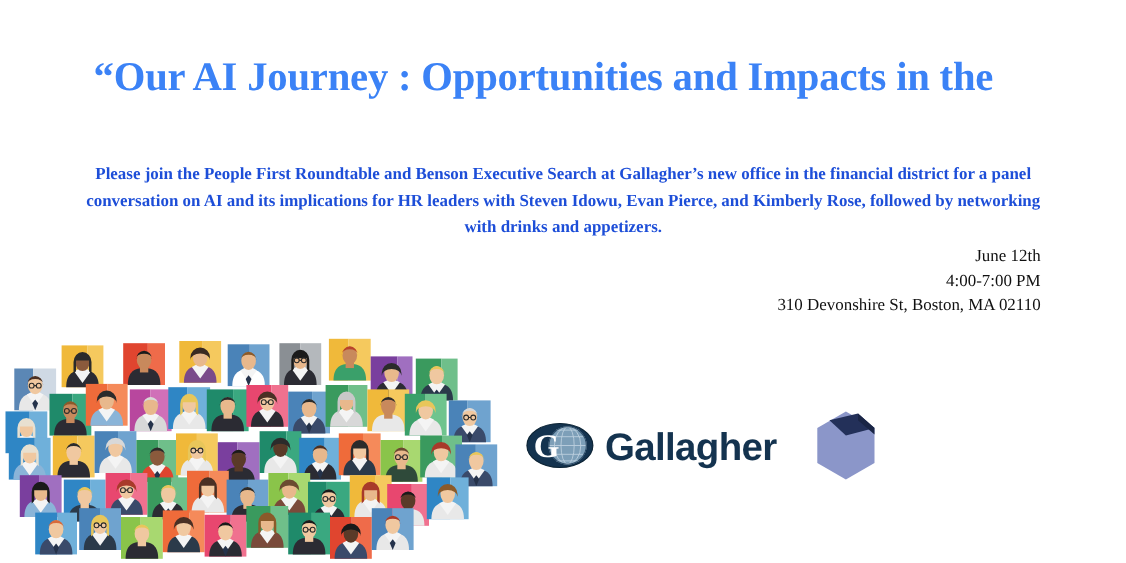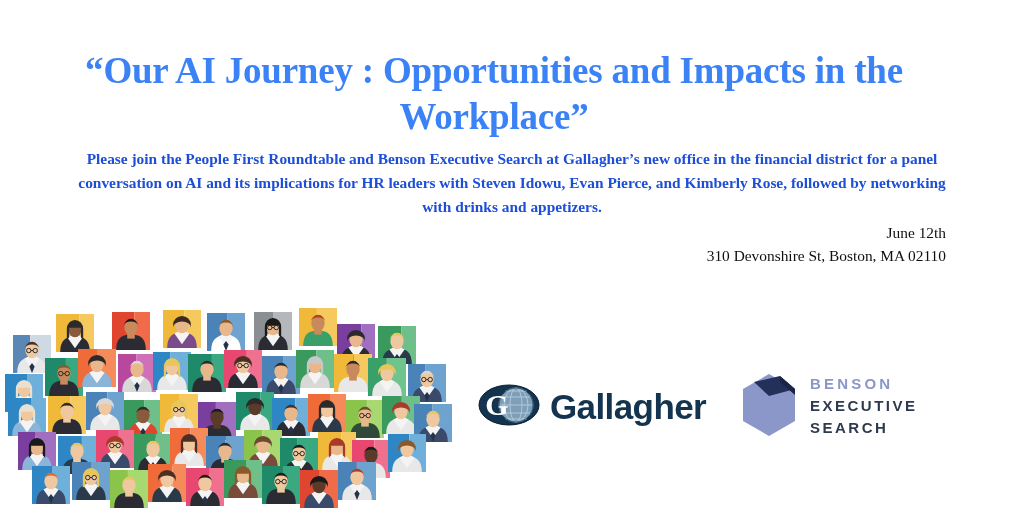--- a/index.html
+++ b/index.html
@@ -119,31 +119,31 @@
     line-height: 22px;
     letter-spacing: 2.5px;
     color: #2e3a4f;
   }
 </style>
 </head>
 <body>
 
 <div class="flyer-title">
   <div>“Our AI Journey : Opportunities and Impacts in the</div>
-  <div>Workplace”</div>
 </div>
 
 <div class="flyer-body">
   <span>Please join the People First Roundtable and Benson Executive Search at Gallagher’s new office in the</span>
   <span>financial district for a panel conversation on AI and its implications for HR leaders with Steven Idowu,</span>
   <span>Evan Pierce, and Kimberly Rose, followed by networking with drinks and appetizers.</span>
 </div>
 
 <div class="flyer-details">
   <div>June 12th</div>
+  <div>4:00-7:00 PM</div>
   <div>310 Devonshire St, Boston, MA 02110</div>
 </div>
 
 <div id="people-mosaic">
     <svg width="460" height="216" viewBox="0 0 460 216">
       <g transform="translate(13,39)">
         <rect x="0" y="0" width="17.1" height="38" fill="#5b87b5"></rect>
         <rect x="17.1" y="0" width="20.9" height="38" fill="#cfd9e4"></rect>
         <path d="M4.18,38 C4.18,25.599999999999998 10.7008,22.599999999999998 19,22.599999999999998 C27.2992,22.599999999999998 33.82,25.599999999999998 33.82,38 Z" fill="#e8e8e8"></path>
         <rect x="15.2" y="19.76" width="7.6000000000000005" height="6.84" fill="#f0c8a0"></rect>
@@ -706,17 +706,13 @@
   </svg>
   <div class="gallagher-word">Gallagher</div>
 </div>
 
 <div class="benson-logo">
   <svg class="benson-mark" viewBox="0 0 58 64">
     <path d="M29 1 L55 16 L55 48 L29 63 L3 48 L3 16 Z" fill="#8b96c9"></path>
     <path d="M14 9 L40 3 L55 16 L29 23 Z" fill="#233059"></path>
     <path d="M40 3 L55 16 L55 22 L40 9 Z" fill="#1a2545"></path>
   </svg>
-  <div class="benson-text">
-    <div class="benson-name">BENSON</div>
-    <div class="benson-tagline">EXECUTIVE SEARCH</div>
-  </div>
 </div>
 
 </body></html>

